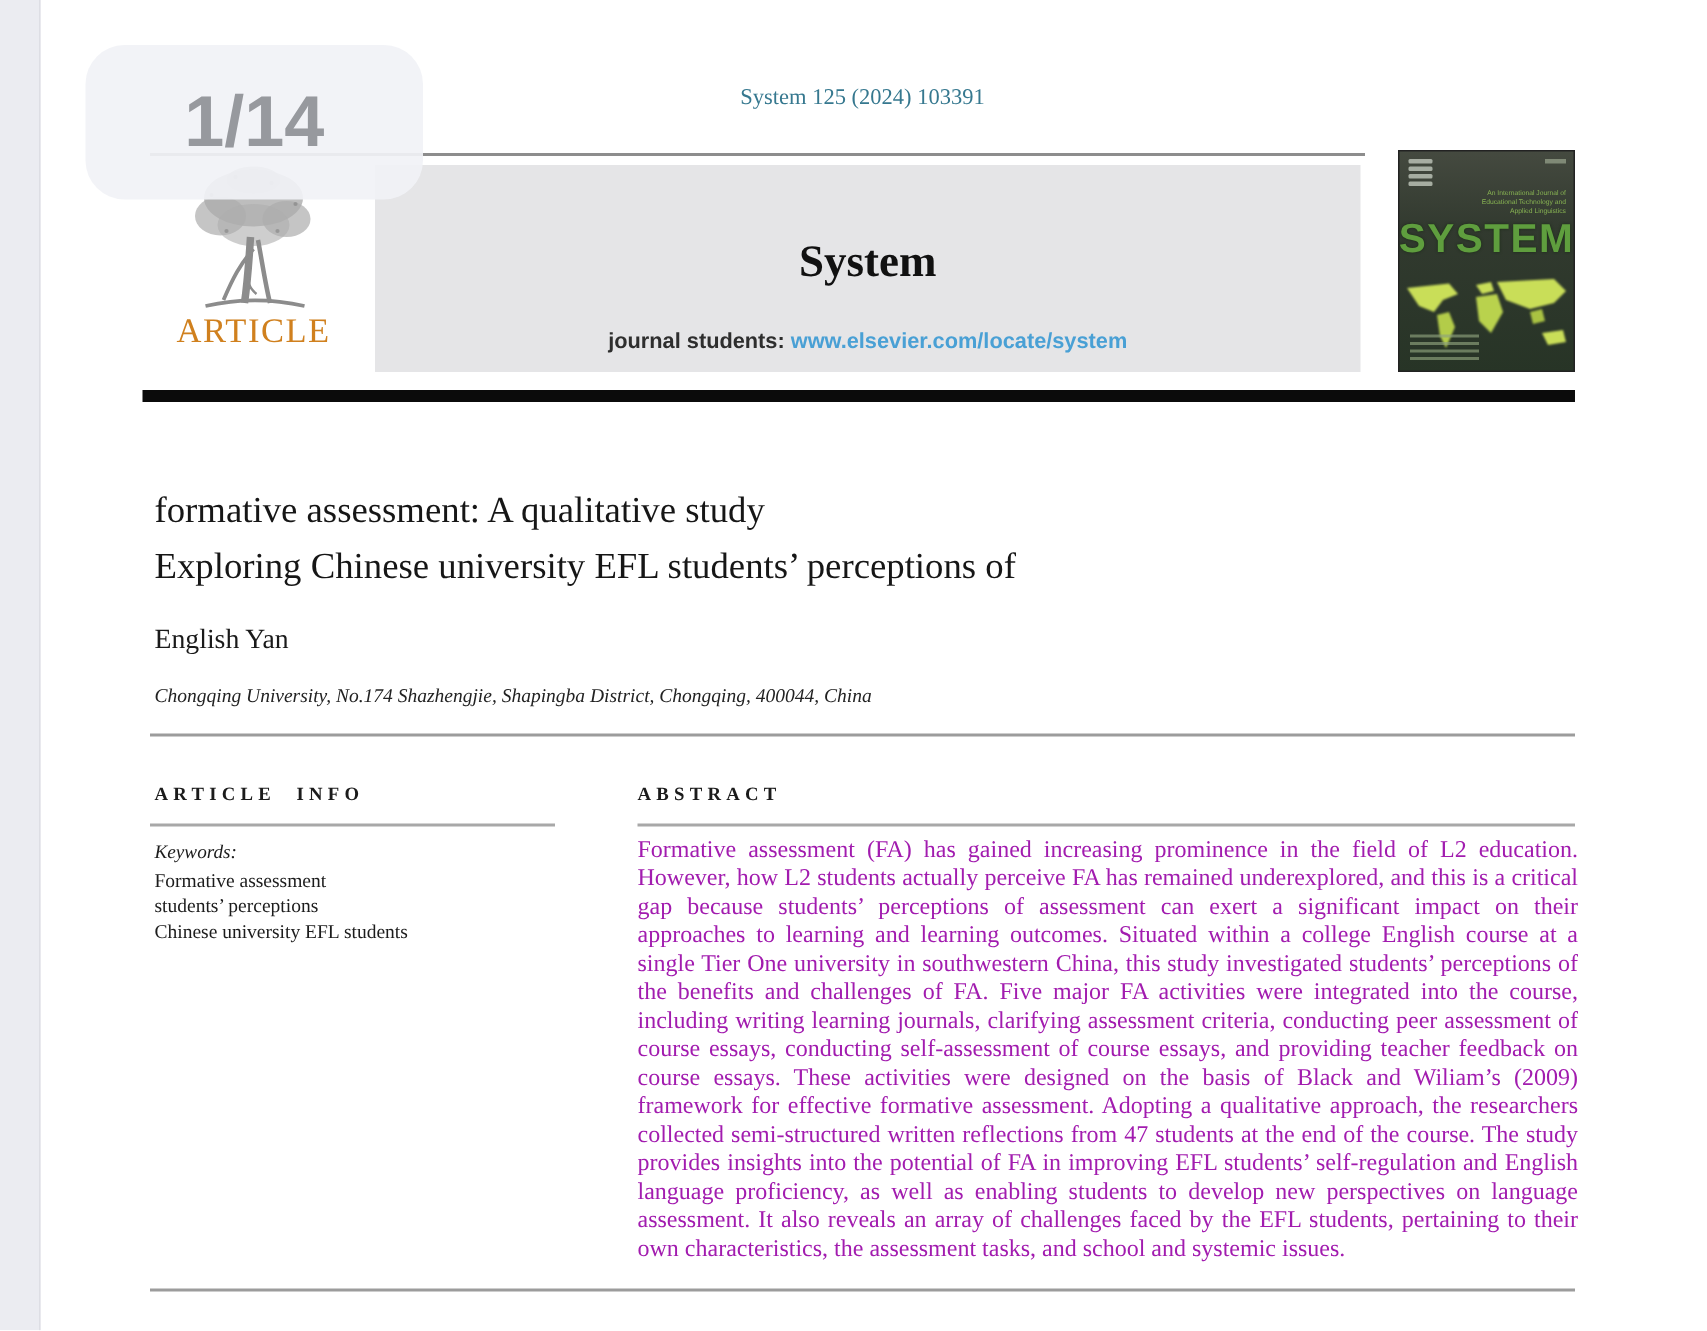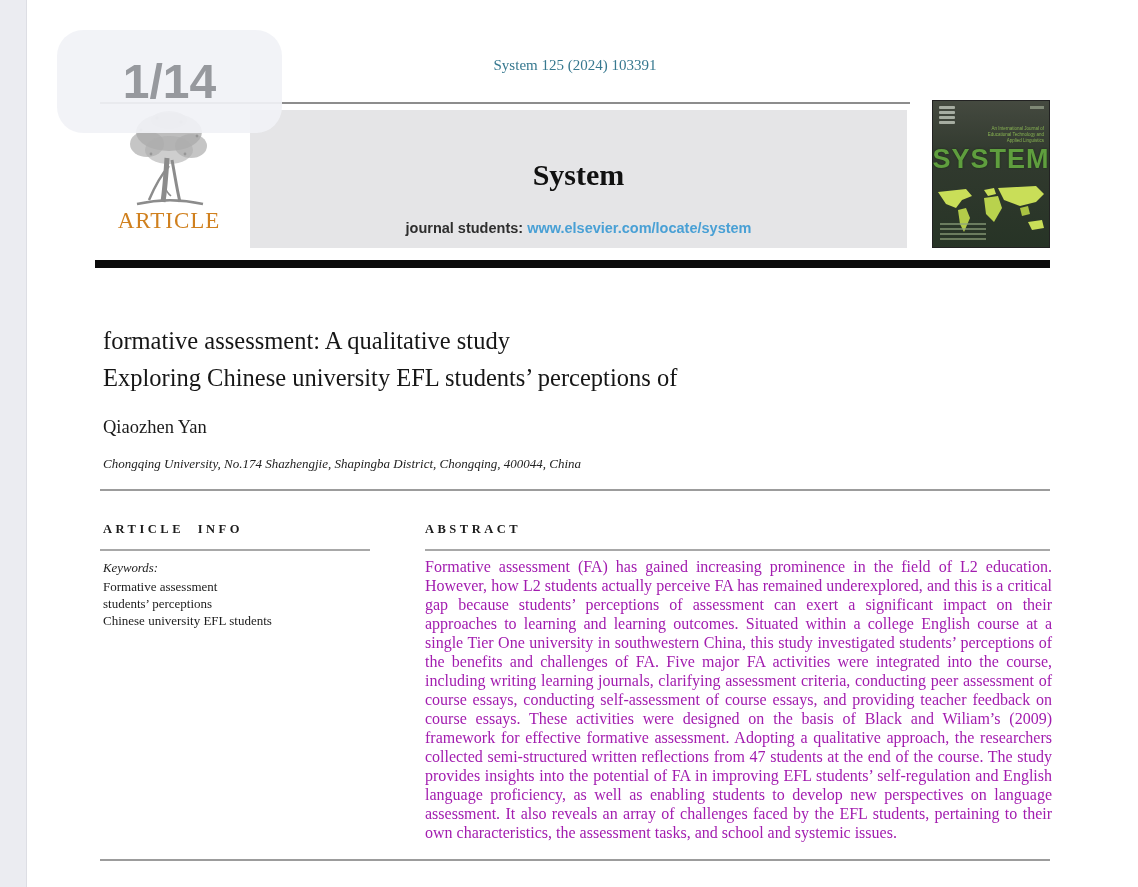--- a/index.html
+++ b/index.html
@@ -149,21 +149,21 @@
     </div>
   </div>
 
   <div class="black-bar"></div>
 
   <div class="article-title">
     <div>formative assessment: A qualitative study</div>
     <div>Exploring Chinese university EFL students’ perceptions of</div>
   </div>
 
-  <div class="article-author">Qiaozhen Yan</div>
+  <div class="article-author">English Yan</div>
   <div class="article-affiliation">Chongqing University, No.174 Shazhengjie, Shapingba District, Chongqing, 400044, China</div>
 
   <div class="full-rule"></div>
 
   <div class="sec-heading info-heading">ARTICLE INFO</div>
   <div class="info-rule"></div>
   <div class="keywords-label">Keywords:</div>
   <div class="kw kw0">Formative assessment</div>
   <div class="kw kw1">students’ perceptions</div>
   <div class="kw kw2">Chinese university EFL students</div>

